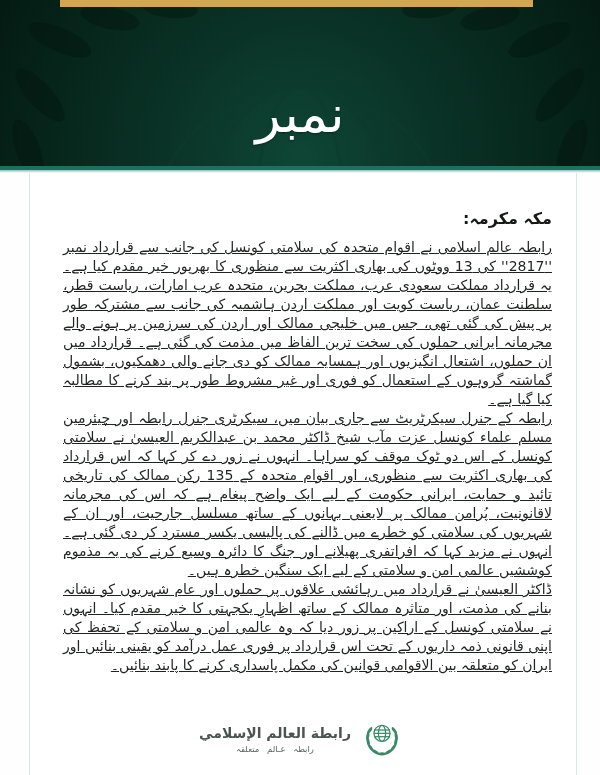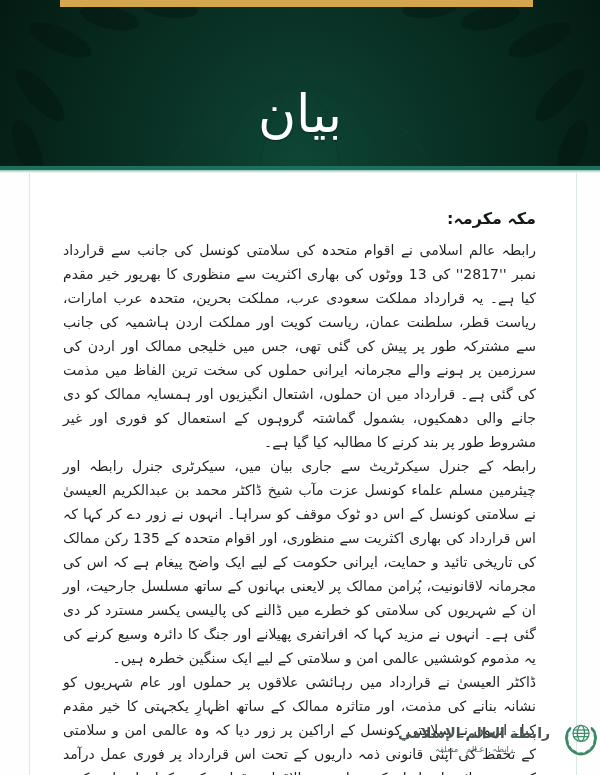--- a/index.html
+++ b/index.html
@@ -32,38 +32,39 @@
   }
   .accent-fade{
     position:absolute;top:170px;left:0;width:600px;height:3px;
     background:linear-gradient(180deg,#8fbfb2,#ffffff);
   }
   
   .page{
     position:absolute;top:173px;left:29px;right:23px;bottom:0;
     background:#ffffff;
     border-left:1px solid #dbe7e1;border-right:1px solid #dbe7e1;
-    padding:36px 40px 0 33px;
+    padding:36px 24px 0 33px;
     box-sizing:border-box;
     direction:rtl;
     overflow:hidden;
   }
   .location-heading{
     font-size:16px;font-weight:bold;color:#151a17;
     margin:0 0 10px 0;
   }
   .doc-text p{
     margin:0;
-    font-size:14px;line-height:24px;color:#1f2421;
+    font-size:14px;line-height:19px;color:#1f2421;
     text-align:justify;
+    text-decoration:underline;
   }
   
   .footer-logo{
     position:absolute;bottom:14px;left:0;right:0;
-    display:flex;align-items:center;
+    display:flex;align-items:center;justify-content:center;
     direction:rtl;gap:12px;
   }
   .logo-text{
     text-align:center;direction:rtl;
   }
   .org-arabic{
     font-family:"DejaVu Serif","DejaVu Sans",sans-serif;
     font-size:14px;font-weight:600;color:#4a5450;line-height:1.1;
   }
   .org-urdu{
@@ -94,21 +95,21 @@
 
     <g fill="#03150f" opacity="0.75">
       <ellipse cx="540" cy="40" rx="34" ry="12" transform="rotate(-24 540 40)"></ellipse>
       <ellipse cx="490" cy="18" rx="30" ry="11" transform="rotate(-12 490 18)"></ellipse>
       <ellipse cx="560" cy="95" rx="34" ry="12" transform="rotate(-48 560 95)"></ellipse>
       <ellipse cx="572" cy="150" rx="32" ry="12" transform="rotate(-70 572 150)"></ellipse>
       <ellipse cx="430" cy="8" rx="28" ry="10" transform="rotate(-6 430 8)"></ellipse>
     </g>
   </svg>
   <div class="gold-bar"></div>
-  <div class="statement-title">بيان</div>
+  <div class="statement-title">نمبر</div>
 </div>
 <div class="accent-line"></div>
 <div class="accent-fade"></div>
 
 <div class="page">
   <h2 class="location-heading">مکہ مکرمہ:</h2>
   <div class="doc-text">
     <p>رابطہ عالم اسلامی نے اقوام متحدہ کی سلامتی کونسل کی جانب سے قرارداد نمبر ''2817'' کی 13 ووٹوں کی بھاری اکثریت سے منظوری کا بھرپور خیر مقدم کیا ہے۔ یہ قرارداد مملکت سعودی عرب، مملکت بحرین، متحدہ عرب امارات، ریاست قطر، سلطنت عمان، ریاست کویت اور مملکت اردن ہاشمیہ کی جانب سے مشترکہ طور پر پیش کی گئی تھی، جس میں خلیجی ممالک اور اردن کی سرزمین پر ہونے والے مجرمانہ ایرانی حملوں کی سخت ترین الفاظ میں مذمت کی گئی ہے۔ قرارداد میں ان حملوں، اشتعال انگیزیوں اور ہمسایہ ممالک کو دی جانے والی دھمکیوں، بشمول گماشتہ گروہوں کے استعمال کو فوری اور غیر مشروط طور پر بند کرنے کا مطالبہ کیا گیا ہے۔</p>
     <p>رابطہ کے جنرل سیکرٹریٹ سے جاری بیان میں، سیکرٹری جنرل رابطہ اور چیئرمین مسلم علماء کونسل عزت مآب شیخ ڈاکٹر محمد بن عبدالکریم العیسیٰ نے سلامتی کونسل کے اس دو ٹوک موقف کو سراہا۔ انہوں نے زور دے کر کہا کہ اس قرارداد کی بھاری اکثریت سے منظوری، اور اقوام متحدہ کے 135 رکن ممالک کی تاریخی تائید و حمایت، ایرانی حکومت کے لیے ایک واضح پیغام ہے کہ اس کی مجرمانہ لاقانونیت، پُرامن ممالک پر لایعنی بہانوں کے ساتھ مسلسل جارحیت، اور ان کے شہریوں کی سلامتی کو خطرے میں ڈالنے کی پالیسی یکسر مسترد کر دی گئی ہے۔ انہوں نے مزید کہا کہ افراتفری پھیلانے اور جنگ کا دائرہ وسیع کرنے کی یہ مذموم کوششیں عالمی امن و سلامتی کے لیے ایک سنگین خطرہ ہیں۔</p>
     <p>ڈاکٹر العیسیٰ نے قرارداد میں رہائشی علاقوں پر حملوں اور عام شہریوں کو نشانہ بنانے کی مذمت، اور متاثرہ ممالک کے ساتھ اظہارِ یکجہتی کا خیر مقدم کیا۔ انہوں نے سلامتی کونسل کے اراکین پر زور دیا کہ وہ عالمی امن و سلامتی کے تحفظ کی اپنی قانونی ذمہ داریوں کے تحت اس قرارداد پر فوری عمل درآمد کو یقینی بنائیں اور ایران کو متعلقہ بین الاقوامی قوانین کی مکمل پاسداری کرنے کا پابند بنائیں۔</p>

